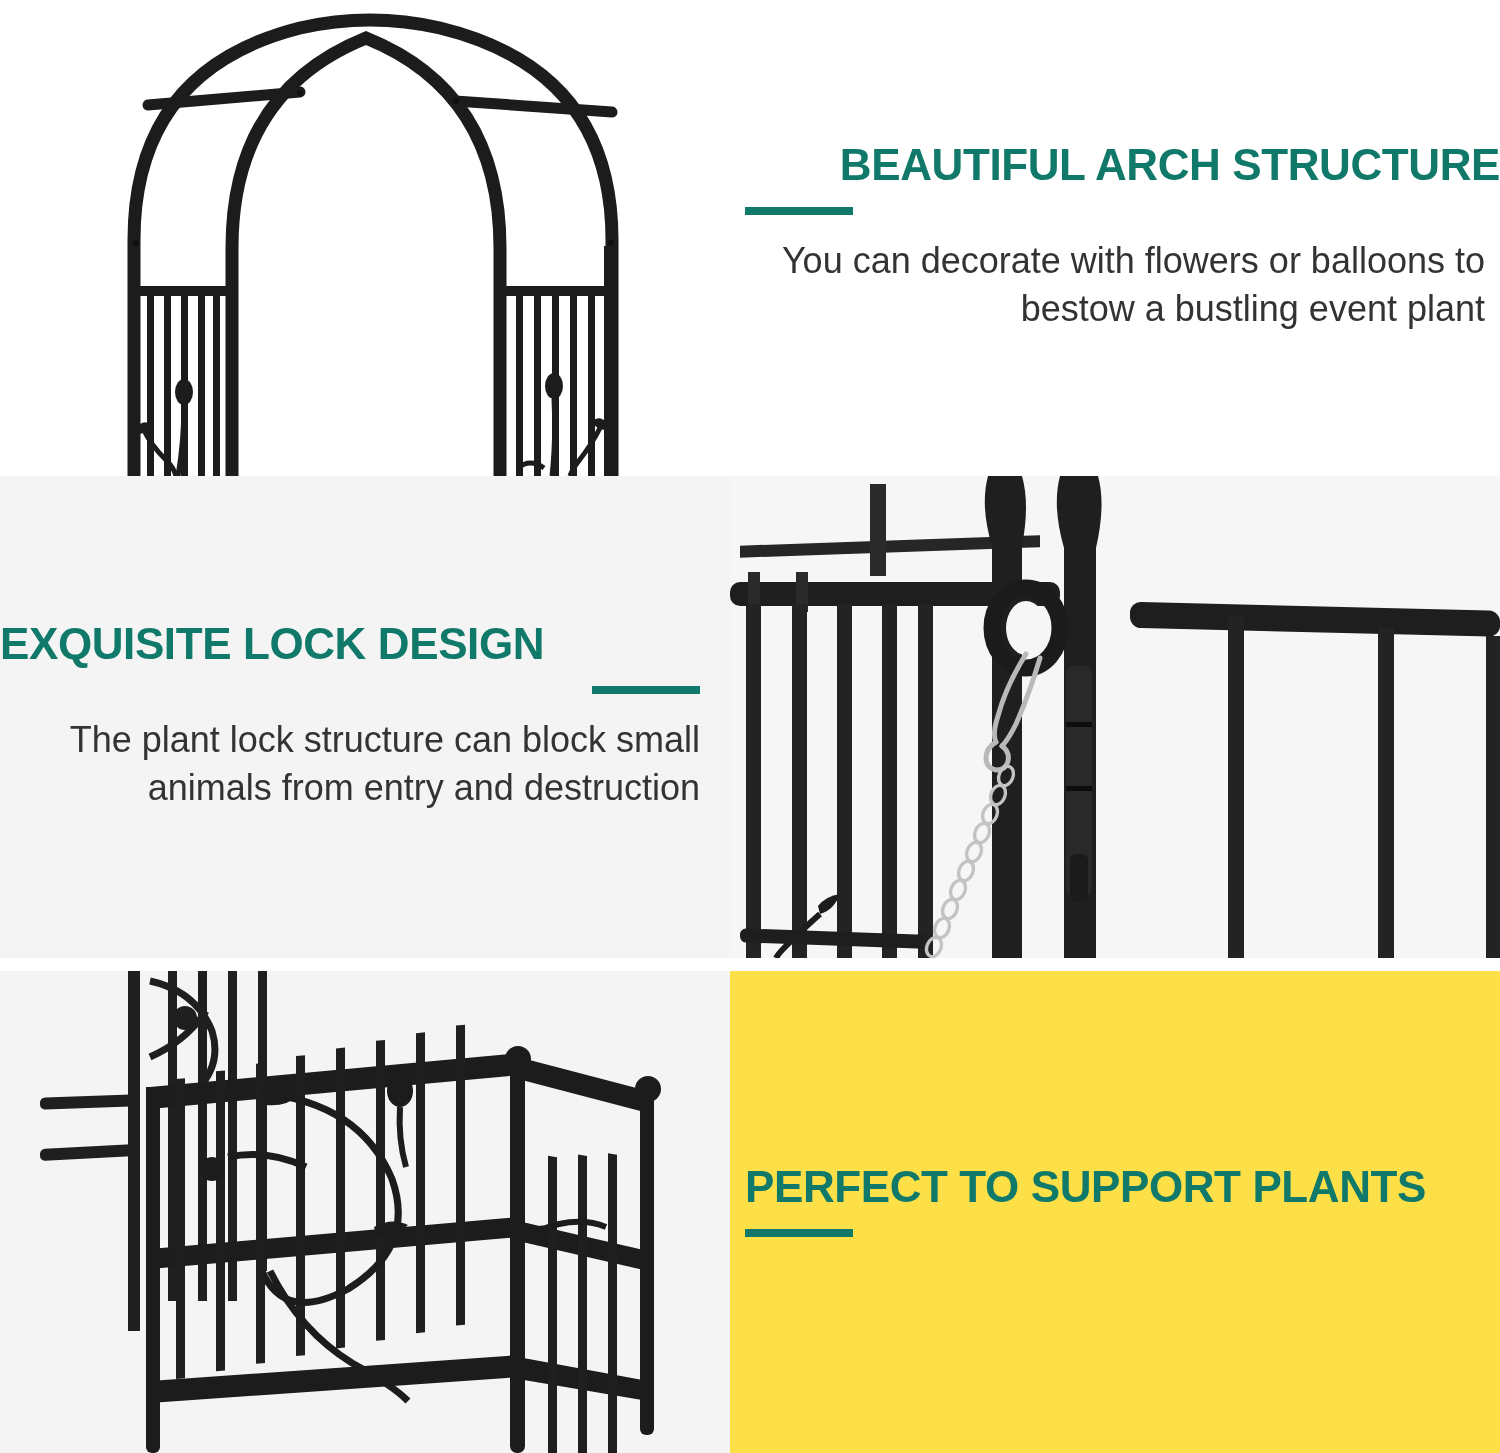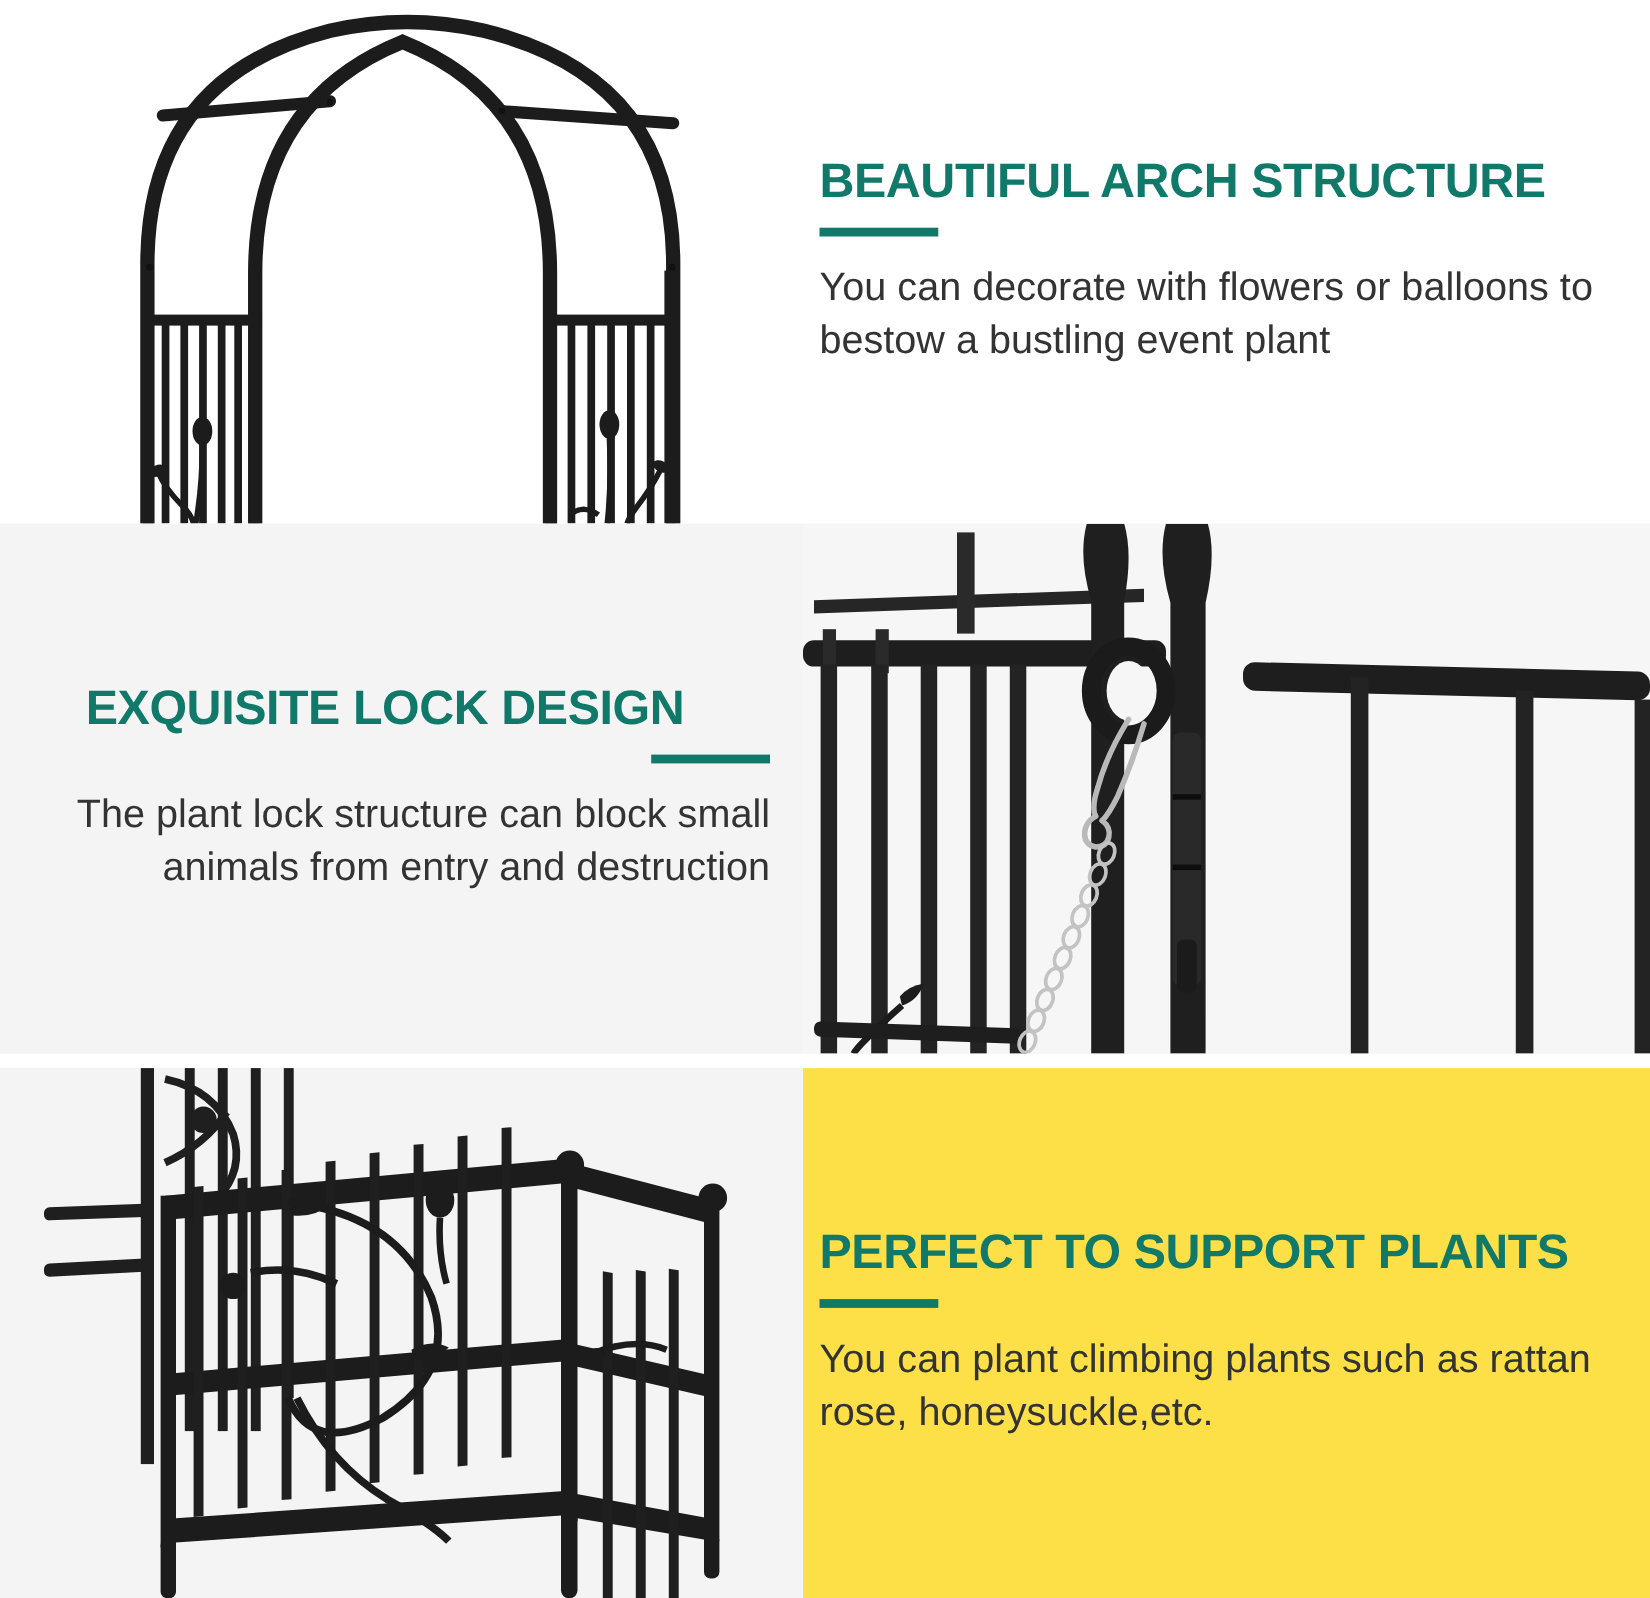--- a/index.html
+++ b/index.html
@@ -24,20 +24,21 @@
     position: absolute;
     left: 0;
     width: 1500px;
     display: flex;
     overflow: hidden;
   }
   #panel-1 {
     top: 0;
     height: 476px;
     background: #ffffff;
+    text-align: right;
   }
   #panel-2 {
     top: 476px;
     height: 482px;
     background: #f4f4f4;
   }
   #panel-3 {
     top: 971px;
     height: 482px;
     background: #fde047;
@@ -54,21 +55,21 @@
     display: flex;
     flex-direction: column;
     justify-content: center;
   }
 
   
   #panel-1 .media { width: 730px; height: 476px; }
   #panel-1 .copy  { padding-left: 15px; }
 
   #panel-2 .media { width: 770px; height: 482px; order: 2; }
-  #panel-2 .copy  { order: 1; width: 730px; padding-right: 30px; text-align: right; align-items: center; }
+  #panel-2 .copy  { order: 1; width: 730px; padding-right: 30px; text-align: right; align-items: flex-start; }
 
   #panel-3 .media { width: 730px; height: 482px; }
   #panel-3 .copy  { padding-left: 15px; }
 
   
   .headline {
     color: #10796a;
     font-size: 44px;
     font-weight: bold;
     letter-spacing: -0.4px;
@@ -329,17 +330,16 @@
           <rect x="146" y="428" width="14" height="54" rx="6"></rect>
           <rect x="510" y="402" width="15" height="80" rx="7"></rect>
           <rect x="640" y="424" width="14" height="40" rx="6"></rect>
         </g>
       </svg>
     </div>
 
     <div class="copy">
       <h2 class="headline">PERFECT TO SUPPORT PLANTS</h2>
       <div class="rule"></div>
-      <p class="body-text">You can plant climbing plants such as rattan rose, honeysuckle,etc.</p>
     </div>
   </section>
 
 </div>
 
 </body></html>

